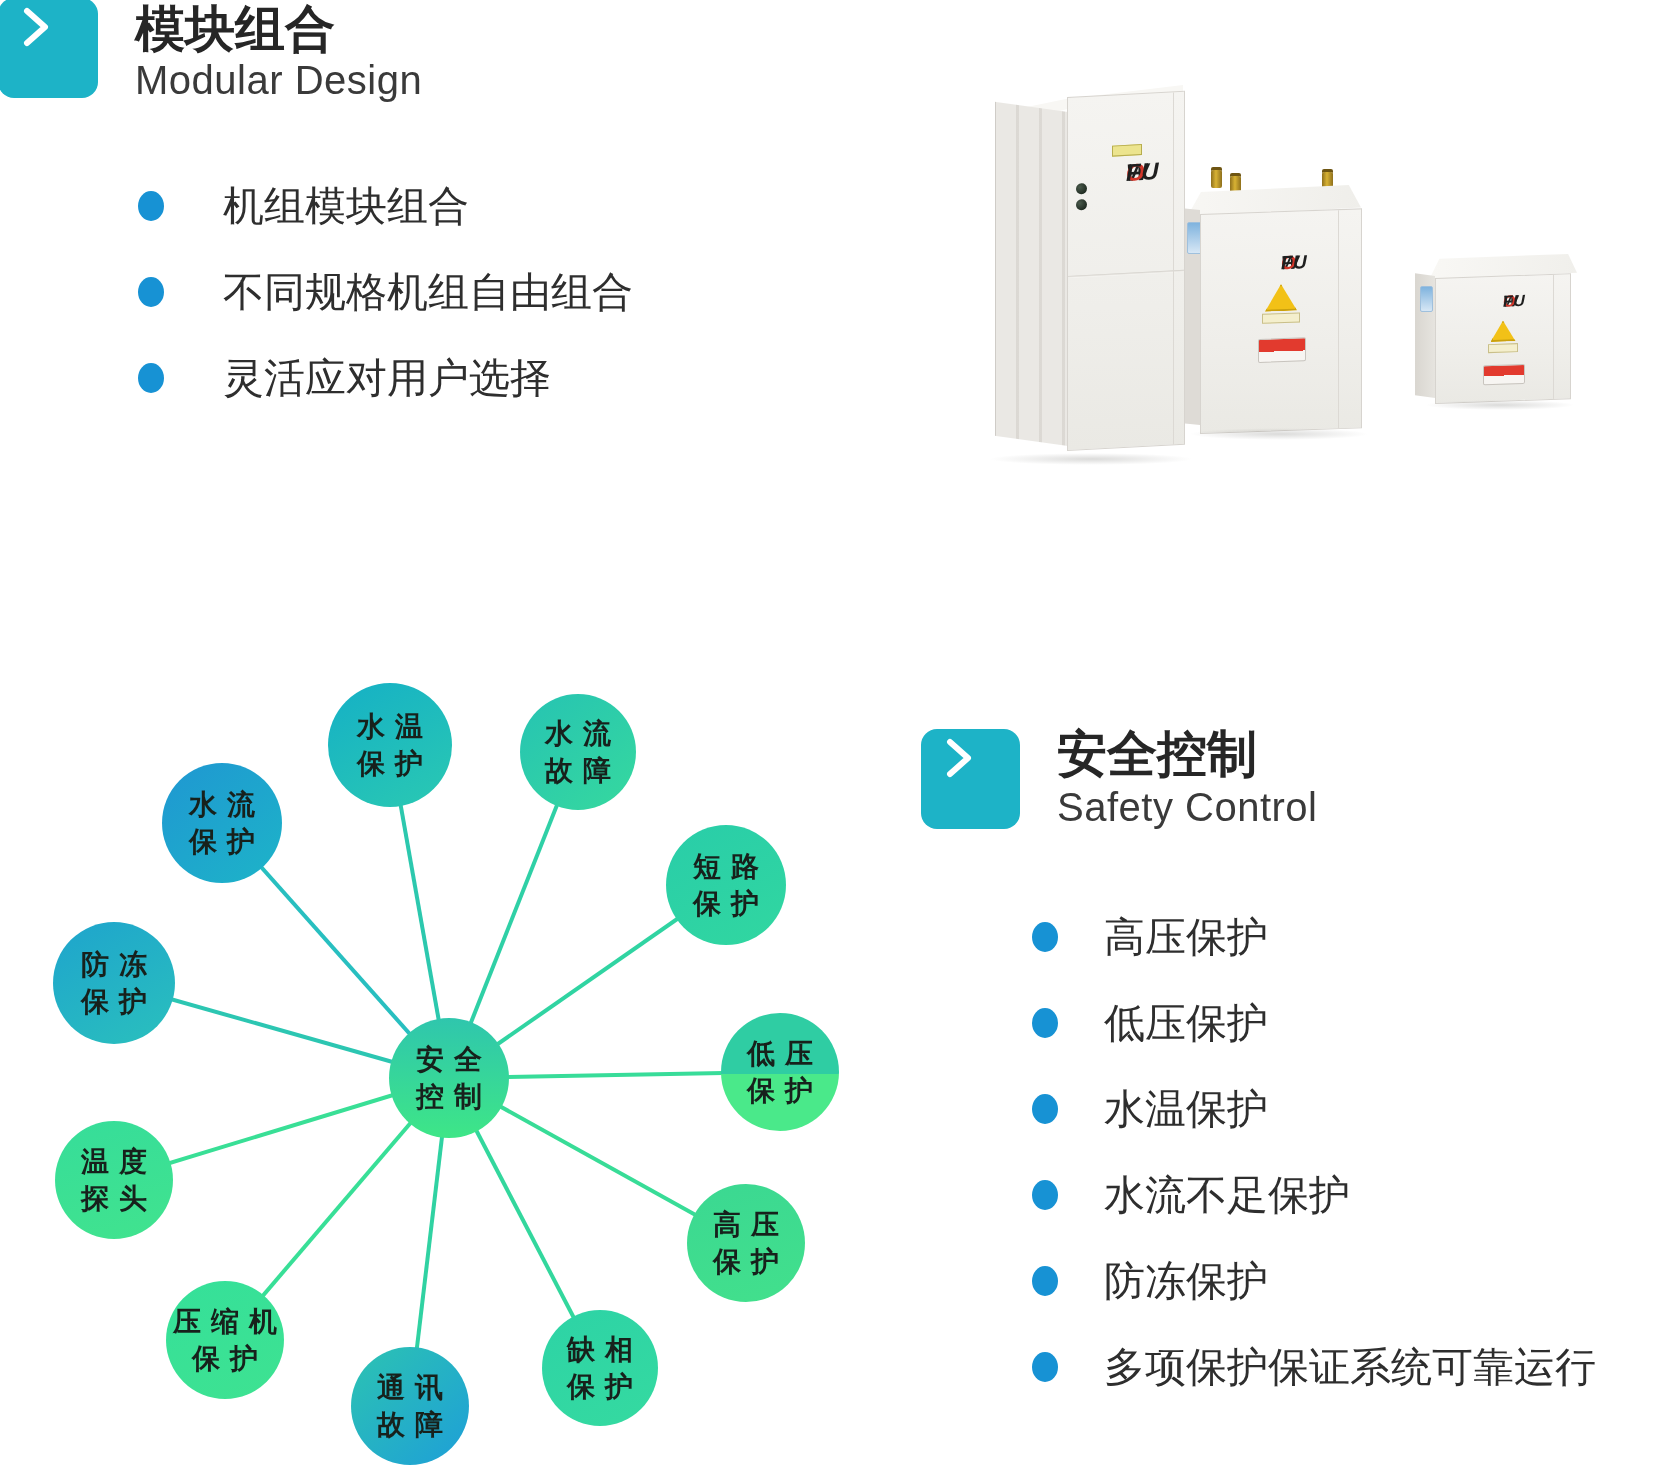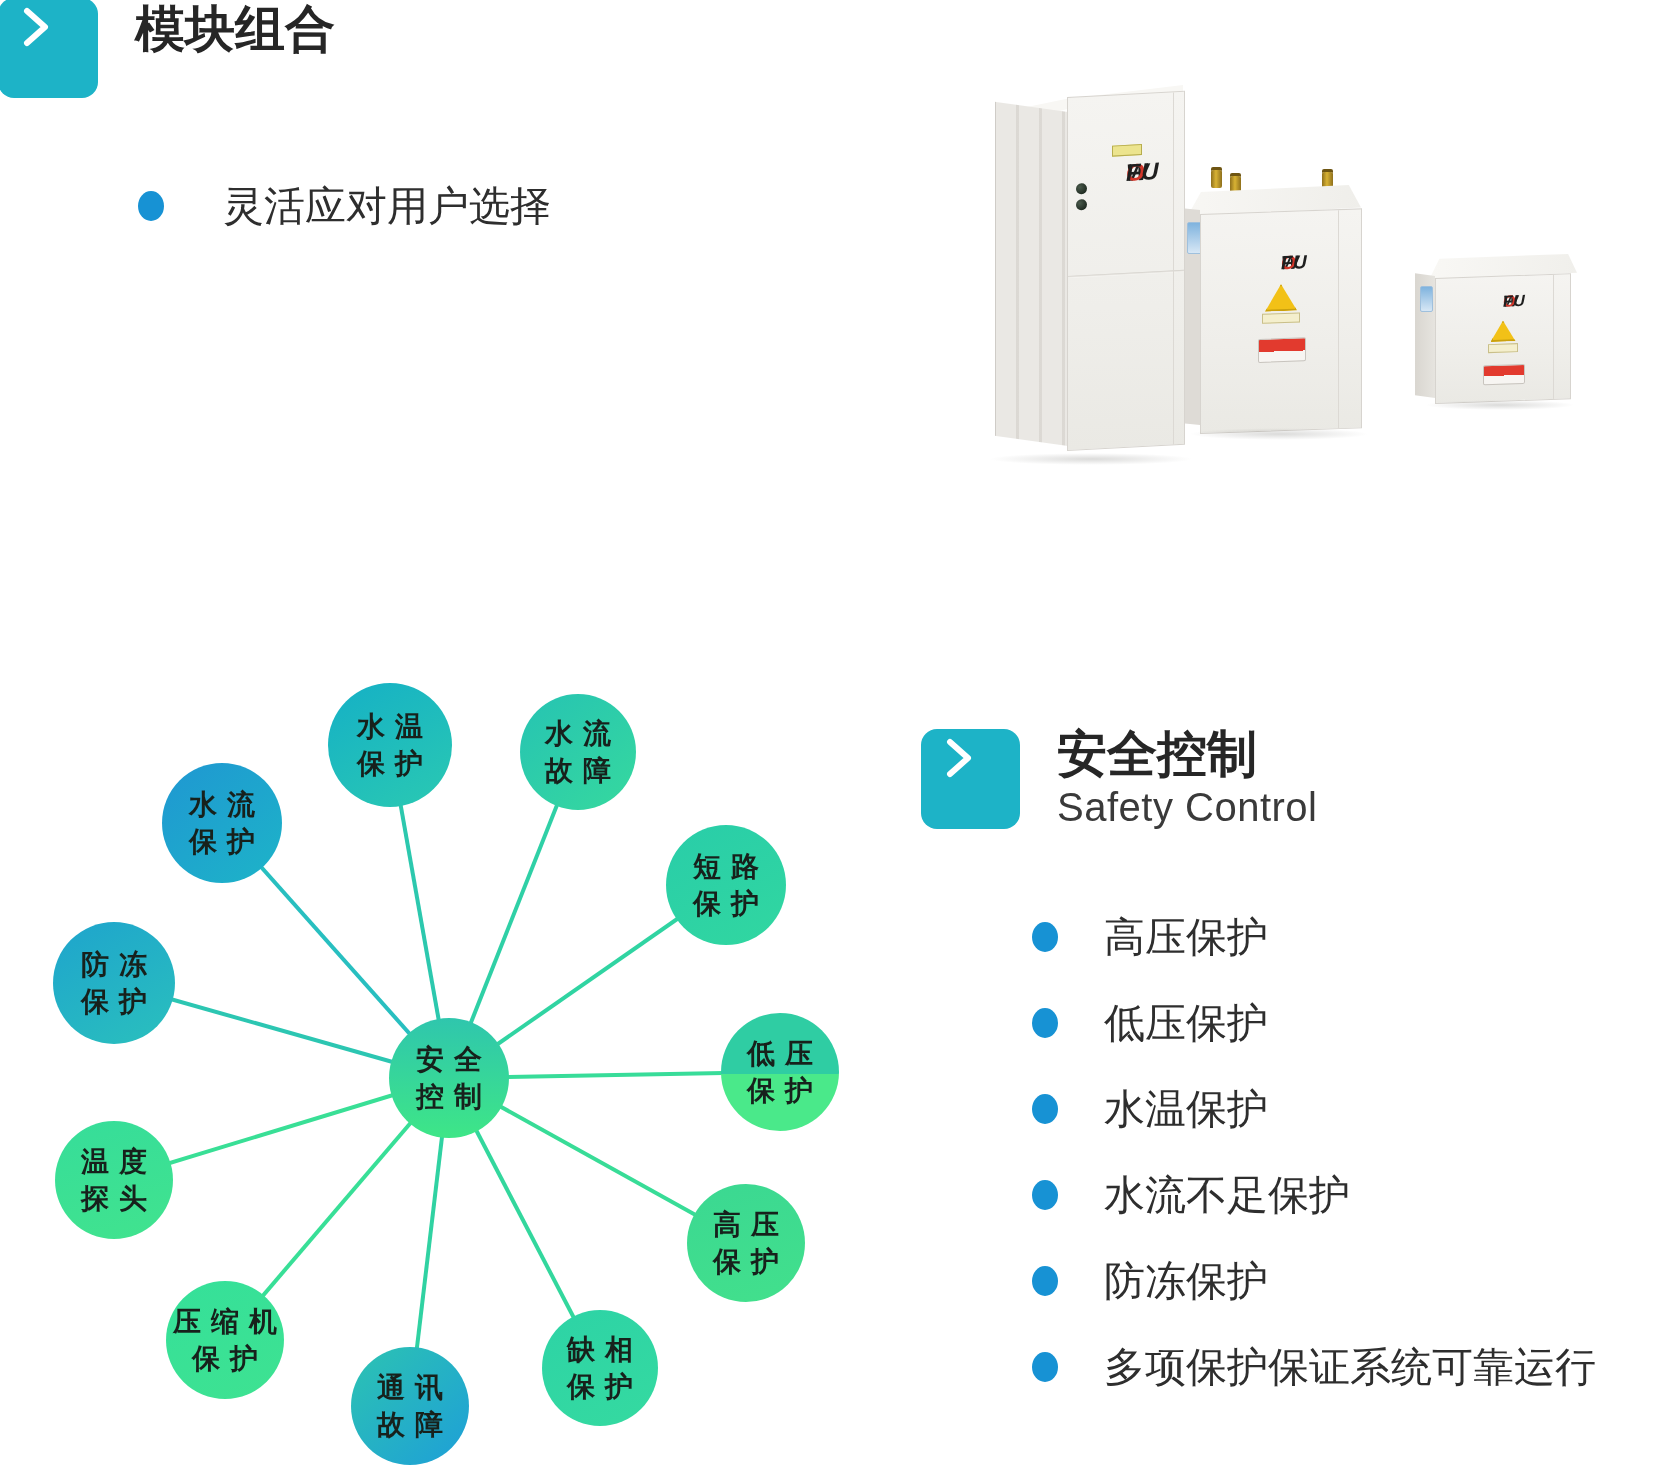--- a/index.html
+++ b/index.html
@@ -46,22 +46,31 @@
 <body>
 
 <div class="canvas">
 
   <div class="icon-sq" style="left: -2px; top: -2px; background: rgb(29, 179, 199);">
     <svg width="34" height="44" viewBox="0 0 34 44">
       <polyline points="8,6 26,22 8,38" fill="none" stroke="#ffffff" stroke-width="6" stroke-linecap="round" stroke-linejoin="round"></polyline>
     </svg>
   </div>
   <div class="title-zh" style="left:135px;top:3px;">模块组合</div>
+  <div class="title-en" style="left:135px;top:57px;">Modular Design</div>
 
   <ul class="blist" id="modular-list" style="left:138px;top:176px;">
+    <li>
+        <span class="dot" style="background: rgb(23, 146, 212);"></span>
+        <span class="btext">机组模块组合</span>
+      </li>
+    <li>
+        <span class="dot" style="background: rgb(23, 146, 212);"></span>
+        <span class="btext">不同规格机组自由组合</span>
+      </li>
     <li>
         <span class="dot" style="background: rgb(23, 146, 212);"></span>
         <span class="btext">灵活应对用户选择</span>
       </li>
   </ul>
 
   <div class="product">
 
     <div class="unit" style="left:60px;top:25px;width:192px;height:380px;">
       <div style="left:0;top:0;width:188px;height:42px;background:#f8f7f4;clip-path:polygon(0% 68%,37% 34%,100% 0%,100% 26%,38% 58%,1% 100%);"></div>

